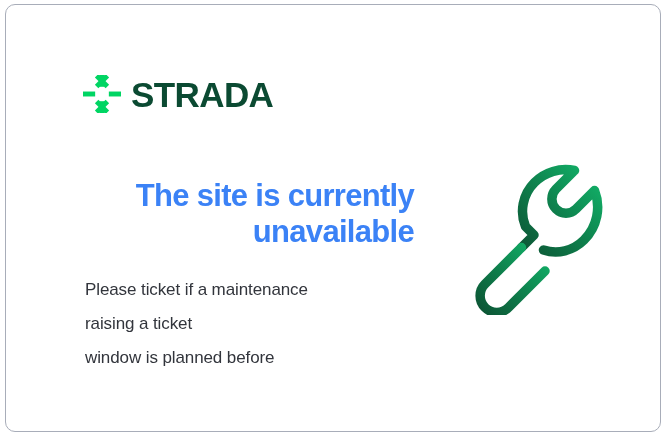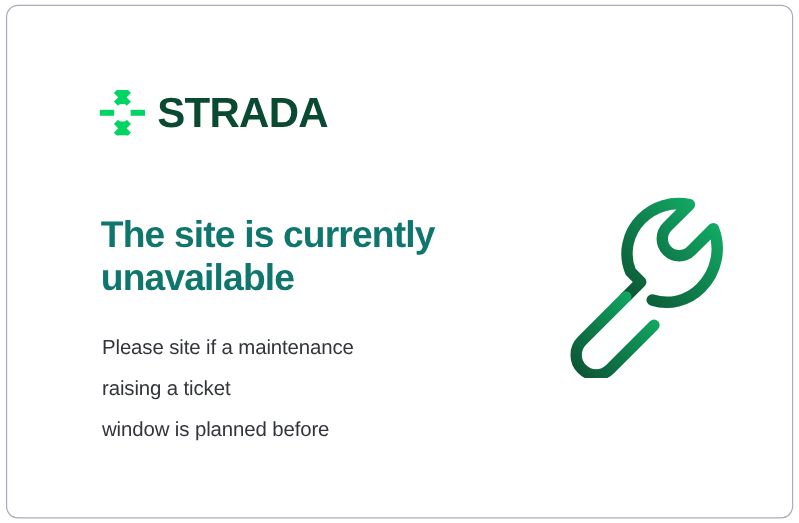--- a/index.html
+++ b/index.html
@@ -65,21 +65,22 @@
   
   .headline {
     position: absolute;
     left: 78px;
     top: 152px;
     width: 330px;
     font-size: 31px;
     font-weight: bold;
     line-height: 1.17;
     letter-spacing: -0.7px;
-    color: #0f766e;
+    color: #3b82f6;
+    text-align: right;
   }
 
   
   .bodycopy {
     position: absolute;
     left: 79px;
     top: 268px;
     width: 310px;
     font-size: 17px;
     font-weight: normal;
@@ -127,21 +128,21 @@
 
           <circle cx="50" cy="50" r="9.5" fill="#ffffff"></circle>
         </svg>
       </span>
       <span class="brand-word">STRADA</span>
     </div>
 
     <h1 class="headline">The site is currently unavailable</h1>
 
     <div class="bodycopy">
-      <span class="line">Please site if a maintenance</span>
+      <span class="line">Please ticket if a maintenance</span>
       <span class="line">raising a ticket</span>
       <span class="line">window is planned before</span>
     </div>
 
     <div class="wrench">
       <svg viewBox="0 0 160 160" xmlns="http://www.w3.org/2000/svg" aria-hidden="true">
         <defs>
           <linearGradient id="wrenchGrad" x1="0" y1="1" x2="1" y2="0">
             <stop offset="0%" stop-color="#0c5434"></stop>
             <stop offset="45%" stop-color="#0e7d4b"></stop>

